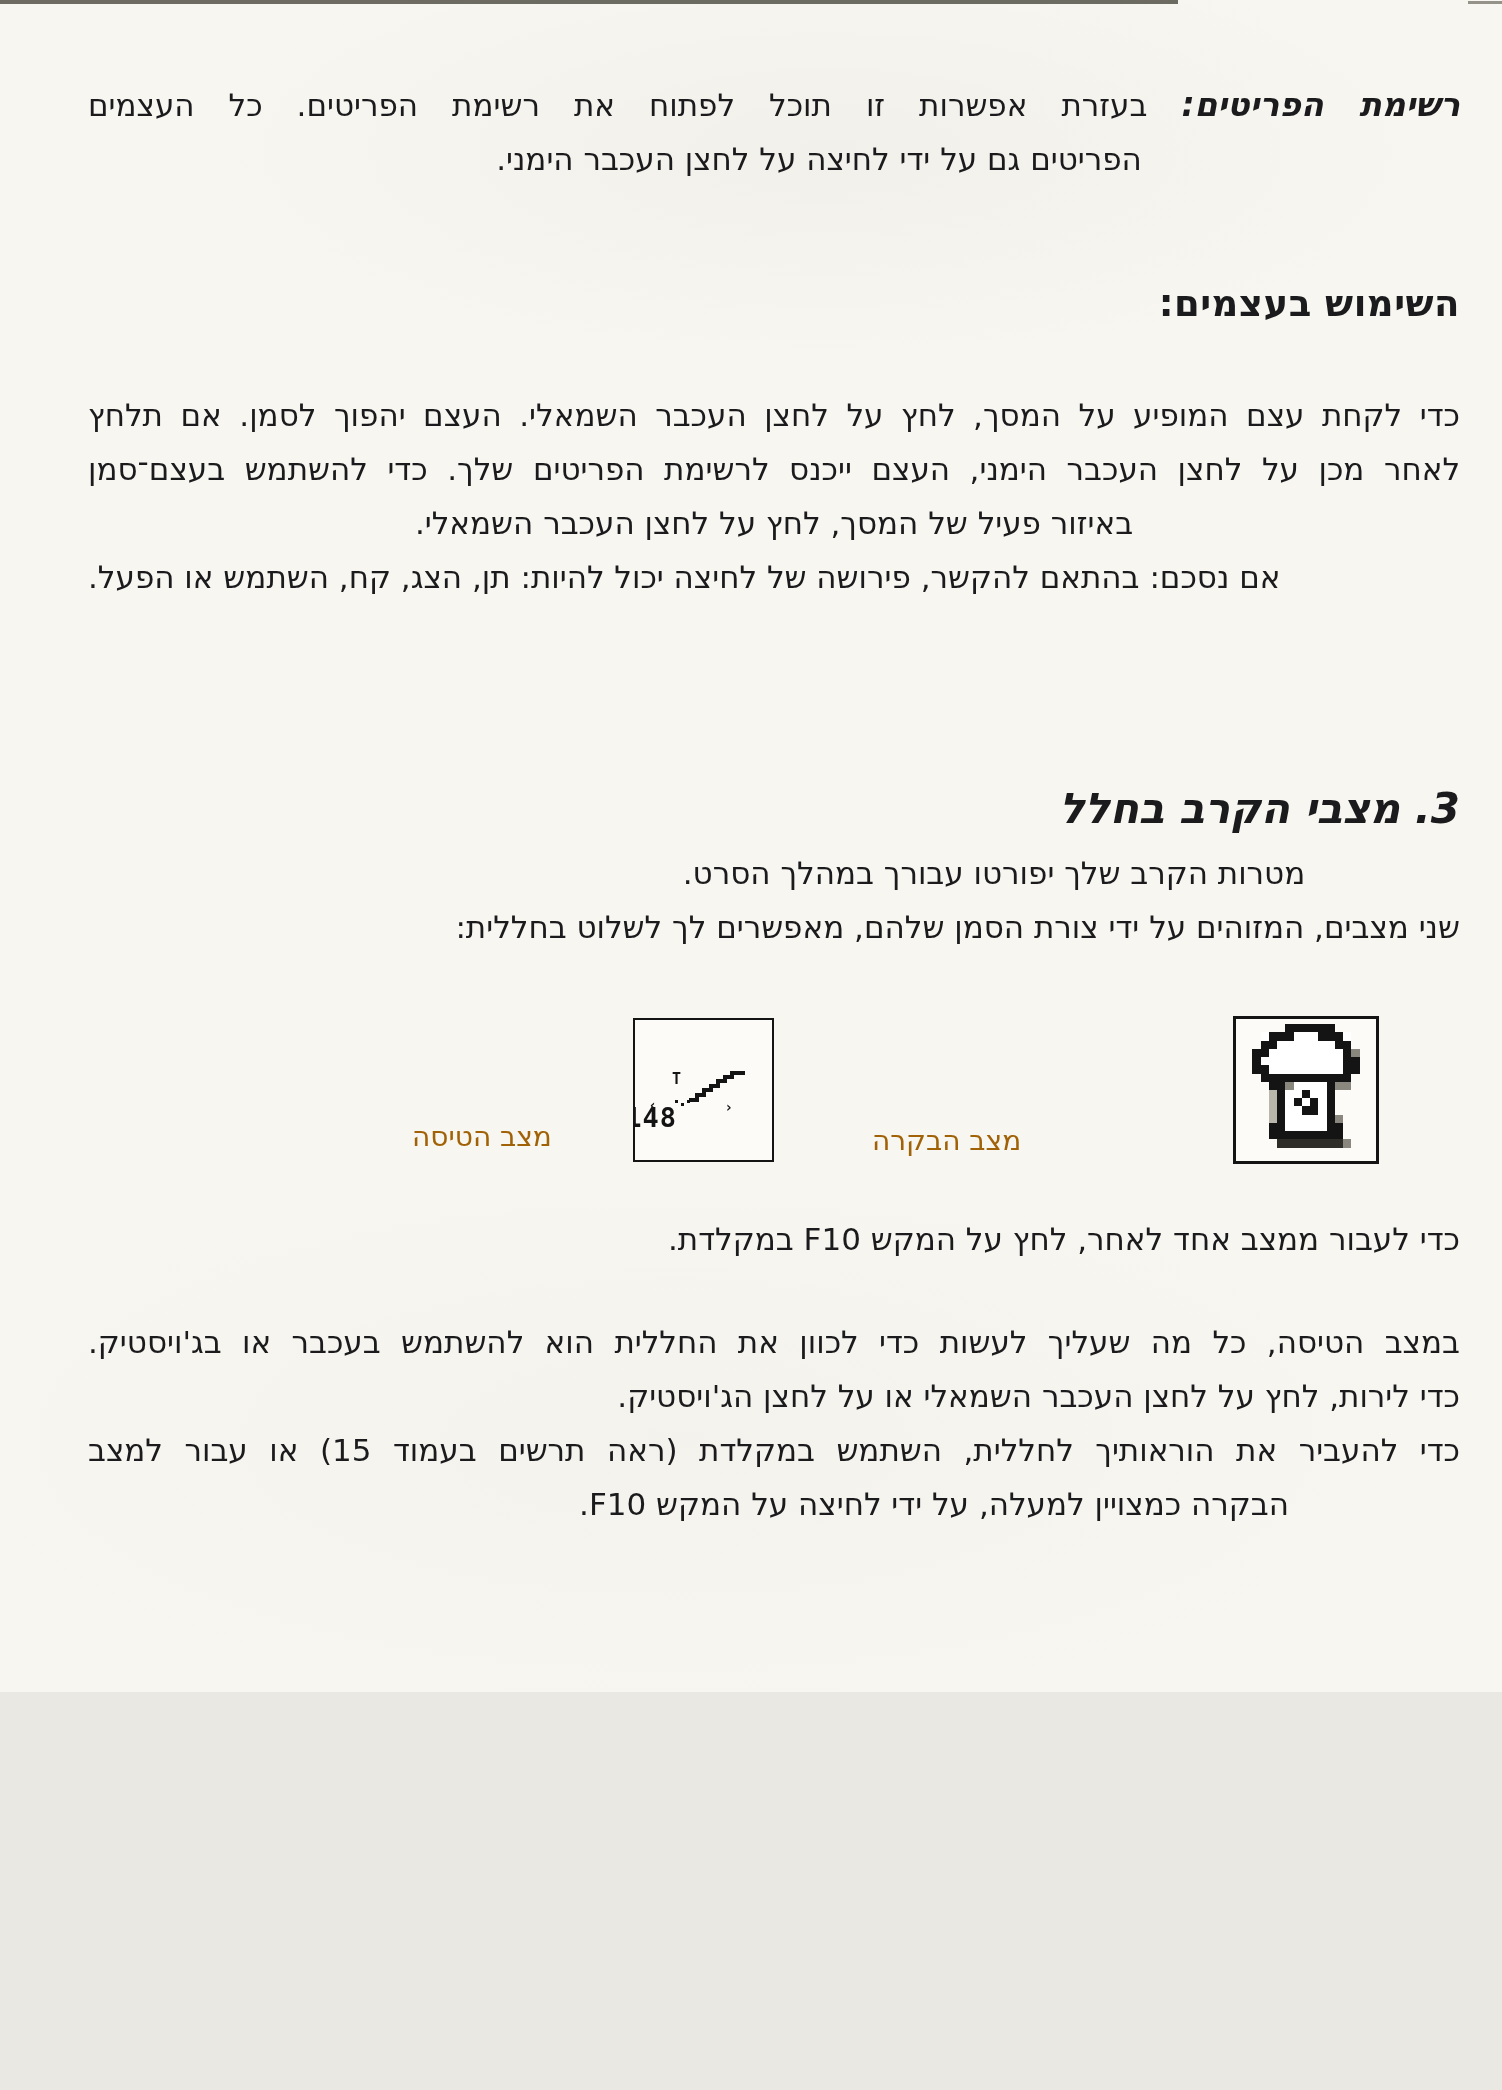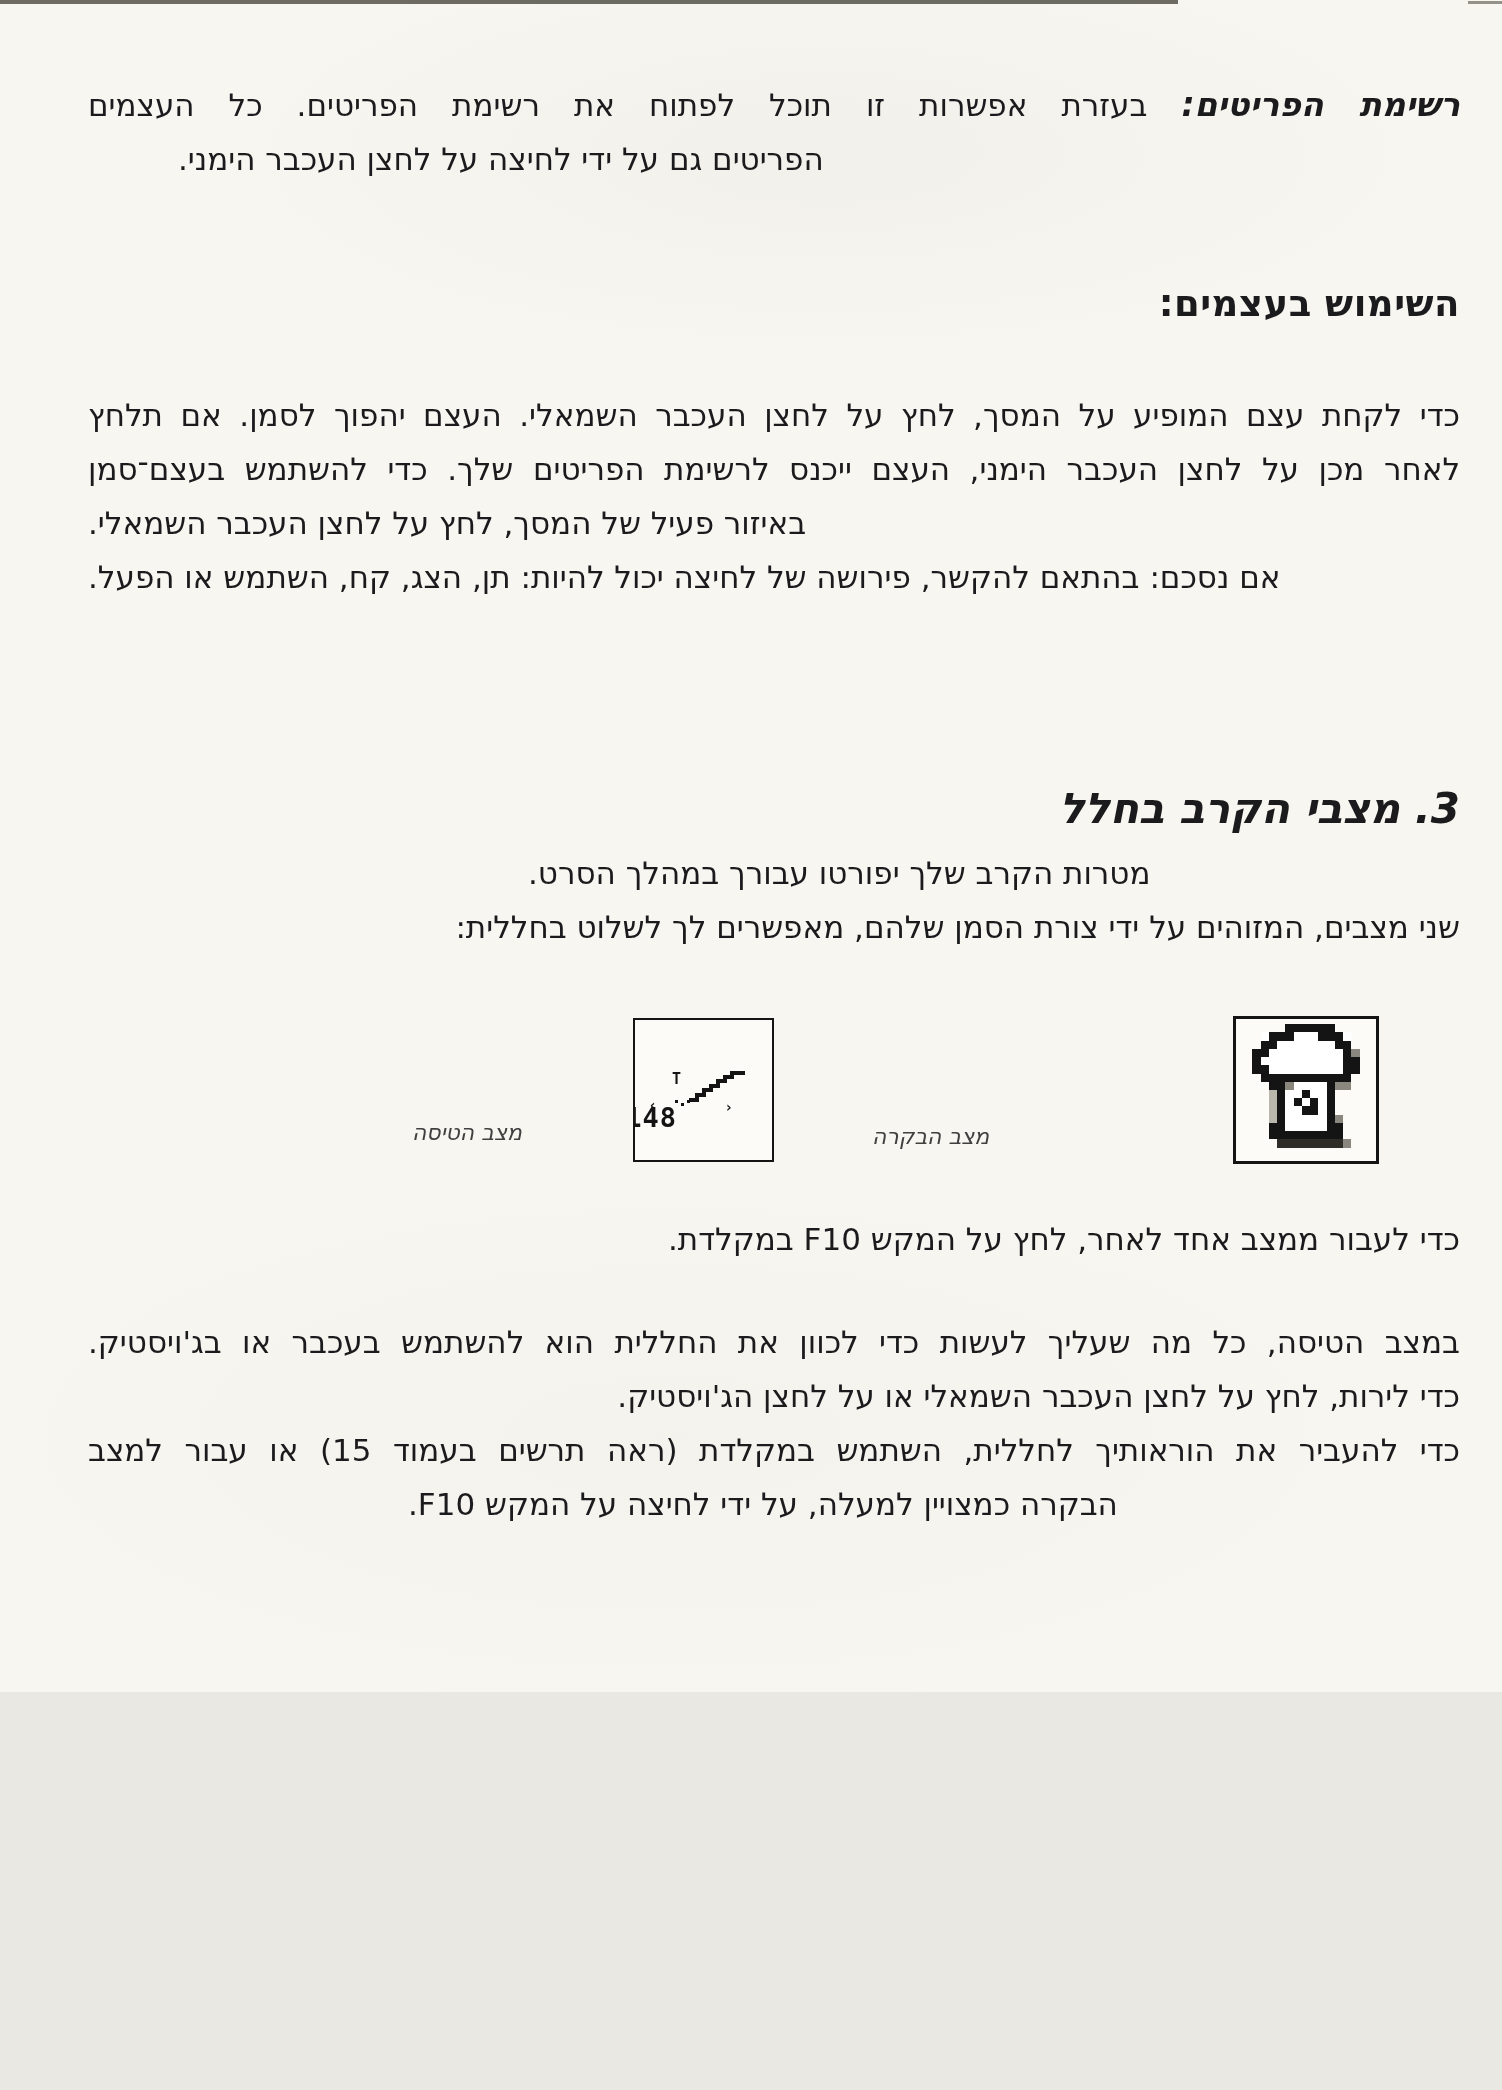--- a/index.html
+++ b/index.html
@@ -19,31 +19,31 @@
       radial-gradient(ellipse 900px 300px at 55% 9%, rgba(190,188,178,.10), transparent 70%),
       radial-gradient(ellipse 1100px 400px at 45% 85%, rgba(200,198,188,.08), transparent 70%);
     pointer-events:none;
   }
   .scan-top{position:absolute;top:0;left:0;width:1178px;height:4px;background:#4a493f;opacity:.8;}
   .scan-top-right{position:absolute;top:1px;left:1468px;width:34px;height:3px;background:#6a685c;opacity:.7;}
 
   .block{position:absolute;right:42px;left:88px;}
   .line{font-size:31px;line-height:54px;white-space:nowrap;}
   .l-fill{text-align:justify;text-align-last:justify;white-space:normal;}
-  .l-center{text-align:left;}
+  .l-center{text-align:center;}
   .l-right{text-align:right;}
   .l-left{text-align:left;}
   .lead-italic{font-style:italic;font-weight:700;font-size:33px;}
 
   .h2{font-size:37px;font-weight:700;text-align:right;letter-spacing:.5px;}
   .h3{font-size:42px;font-weight:700;font-style:italic;text-align:right;}
 
   .figbox{position:absolute;border:3px solid #141414;background:#fcfbf8;}
   .figbox svg{display:block;}
-  .figlabel{position:absolute;font-size:22px;color:#404040;white-space:nowrap;font-style:italic;}
+  .figlabel{position:absolute;font-size:28px;color:#a16207;white-space:nowrap;}
 
   .rule{position:absolute;left:48px;top:2036px;width:1392px;height:18px;}
   .pagenum{position:absolute;left:742px;top:2060px;width:60px;text-align:center;
            font-size:40px;font-weight:700;color:#141414;}
 </style>
 </head>
 <body>
 
 <div class="page">
 

